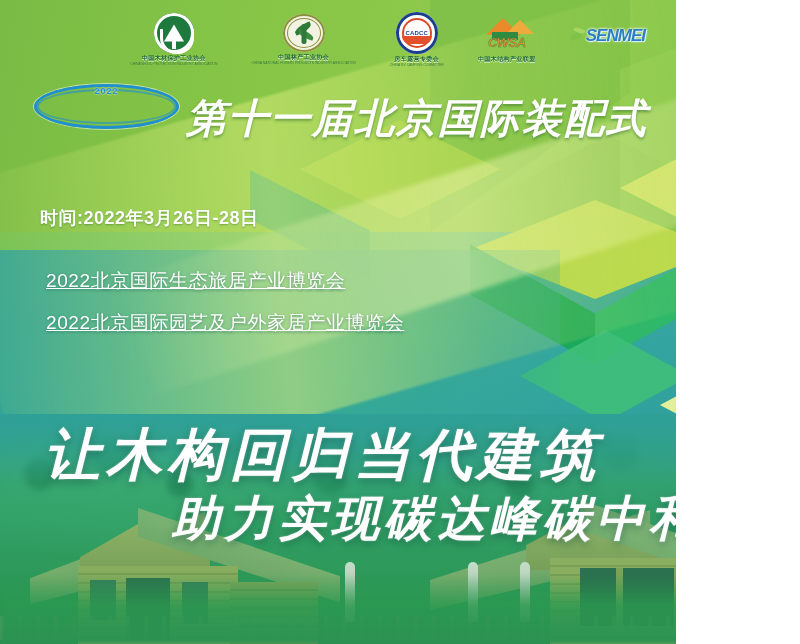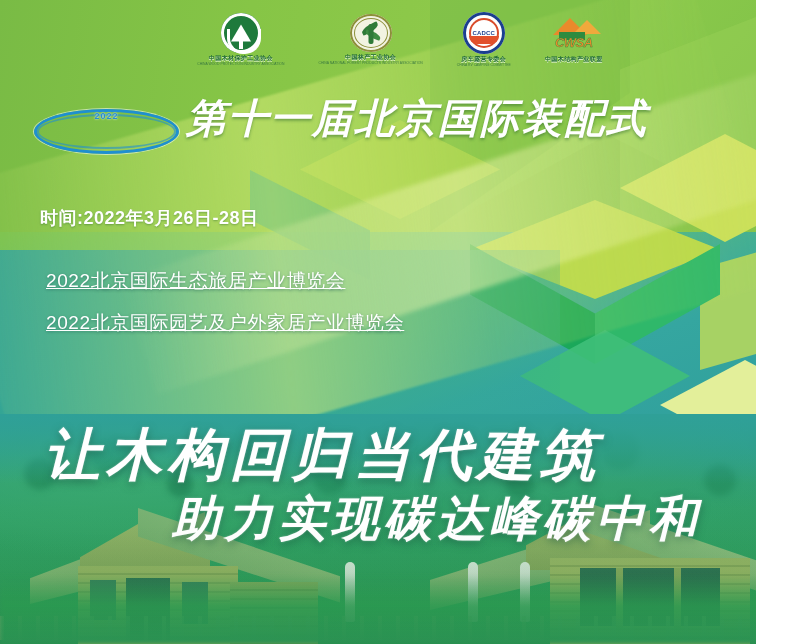--- a/index.html
+++ b/index.html
@@ -1,20 +1,20 @@
 <!DOCTYPE html>
 <html><head>
 <meta charset="utf-8">
 <style>
   html,body{margin:0;padding:0;background:#fff;}
   body{font-family:"Liberation Sans","DejaVu Sans",sans-serif;}
 
   .poster{
     position:relative;
-    width:756px;height:644px;
+    width:676px;height:644px;
     overflow:hidden;
     background:#6cb33f;
   }
 
   
   .bg-base{
     position:absolute;inset:0;
     background:linear-gradient(160deg,#8cc63f 0%,#7cc144 22%,#57bb7e 45%,#35a6a0 62%,#2f9f9b 78%,#2e9e93 100%);
   }
   
@@ -247,21 +247,21 @@
   .l5 .sen{position:absolute;left:16px;top:4px;font-size:17px;font-weight:bold;
     font-style:italic;color:#2a7fc1;letter-spacing:-1px;
     text-shadow:0 0 2px #fff,0 0 3px #fff,1px 1px 0 #bfe2f5;}
   .l5 .sprout{position:absolute;left:0;top:6px;width:18px;height:18px;}
   .l5 .sprout i{position:absolute;display:block;background:#7ec24a;border-radius:60% 10% 60% 10%;}
   .l5 .sprout i:nth-child(1){left:0;top:5px;width:13px;height:6px;transform:rotate(-22deg);}
   .l5 .sprout i:nth-child(2){left:4px;top:0;width:11px;height:5px;transform:rotate(28deg);background:#a6d65f;}
 
   
   .smie{
-    position:absolute;left:34px;top:109px;width:145px;height:45px;
+    position:absolute;left:34px;top:84px;width:145px;height:45px;
   }
   .smie .oval{
     position:absolute;inset:0;border:3px solid #1f8fd0;border-radius:50%;
     box-shadow:0 0 0 1px rgba(255,255,255,.55);
   }
   .smie .oval2{
     position:absolute;left:3px;top:5px;right:3px;bottom:5px;border:2px solid #1f8fd0;border-radius:50%;
     opacity:.6;
   }
   .smie .word{
@@ -430,20 +430,29 @@
       <div class="mark">
         <i class="house"></i>
           <i class="house2"></i>
           <i class="body"></i>
         <span class="cwsa">CWSA</span>
       </div>
       <div class="plate"></div>
       <div class="cn">中国木结构产业联盟</div>
     </div>
 
+    <div class="logo l5">
+      <div class="mark">
+        <span class="sprout">
+            <i></i>
+            <i></i>
+          </span>
+        <span class="sen">SENMEI</span>
+      </div>
+    </div>
 
   </div>
 
   <div class="smie">
     <div class="oval"></div>
     <div class="oval2"></div>
     <div class="yr">2022</div>
   </div>
 
   <div class="title1">第十一届北京国际装配式</div>

